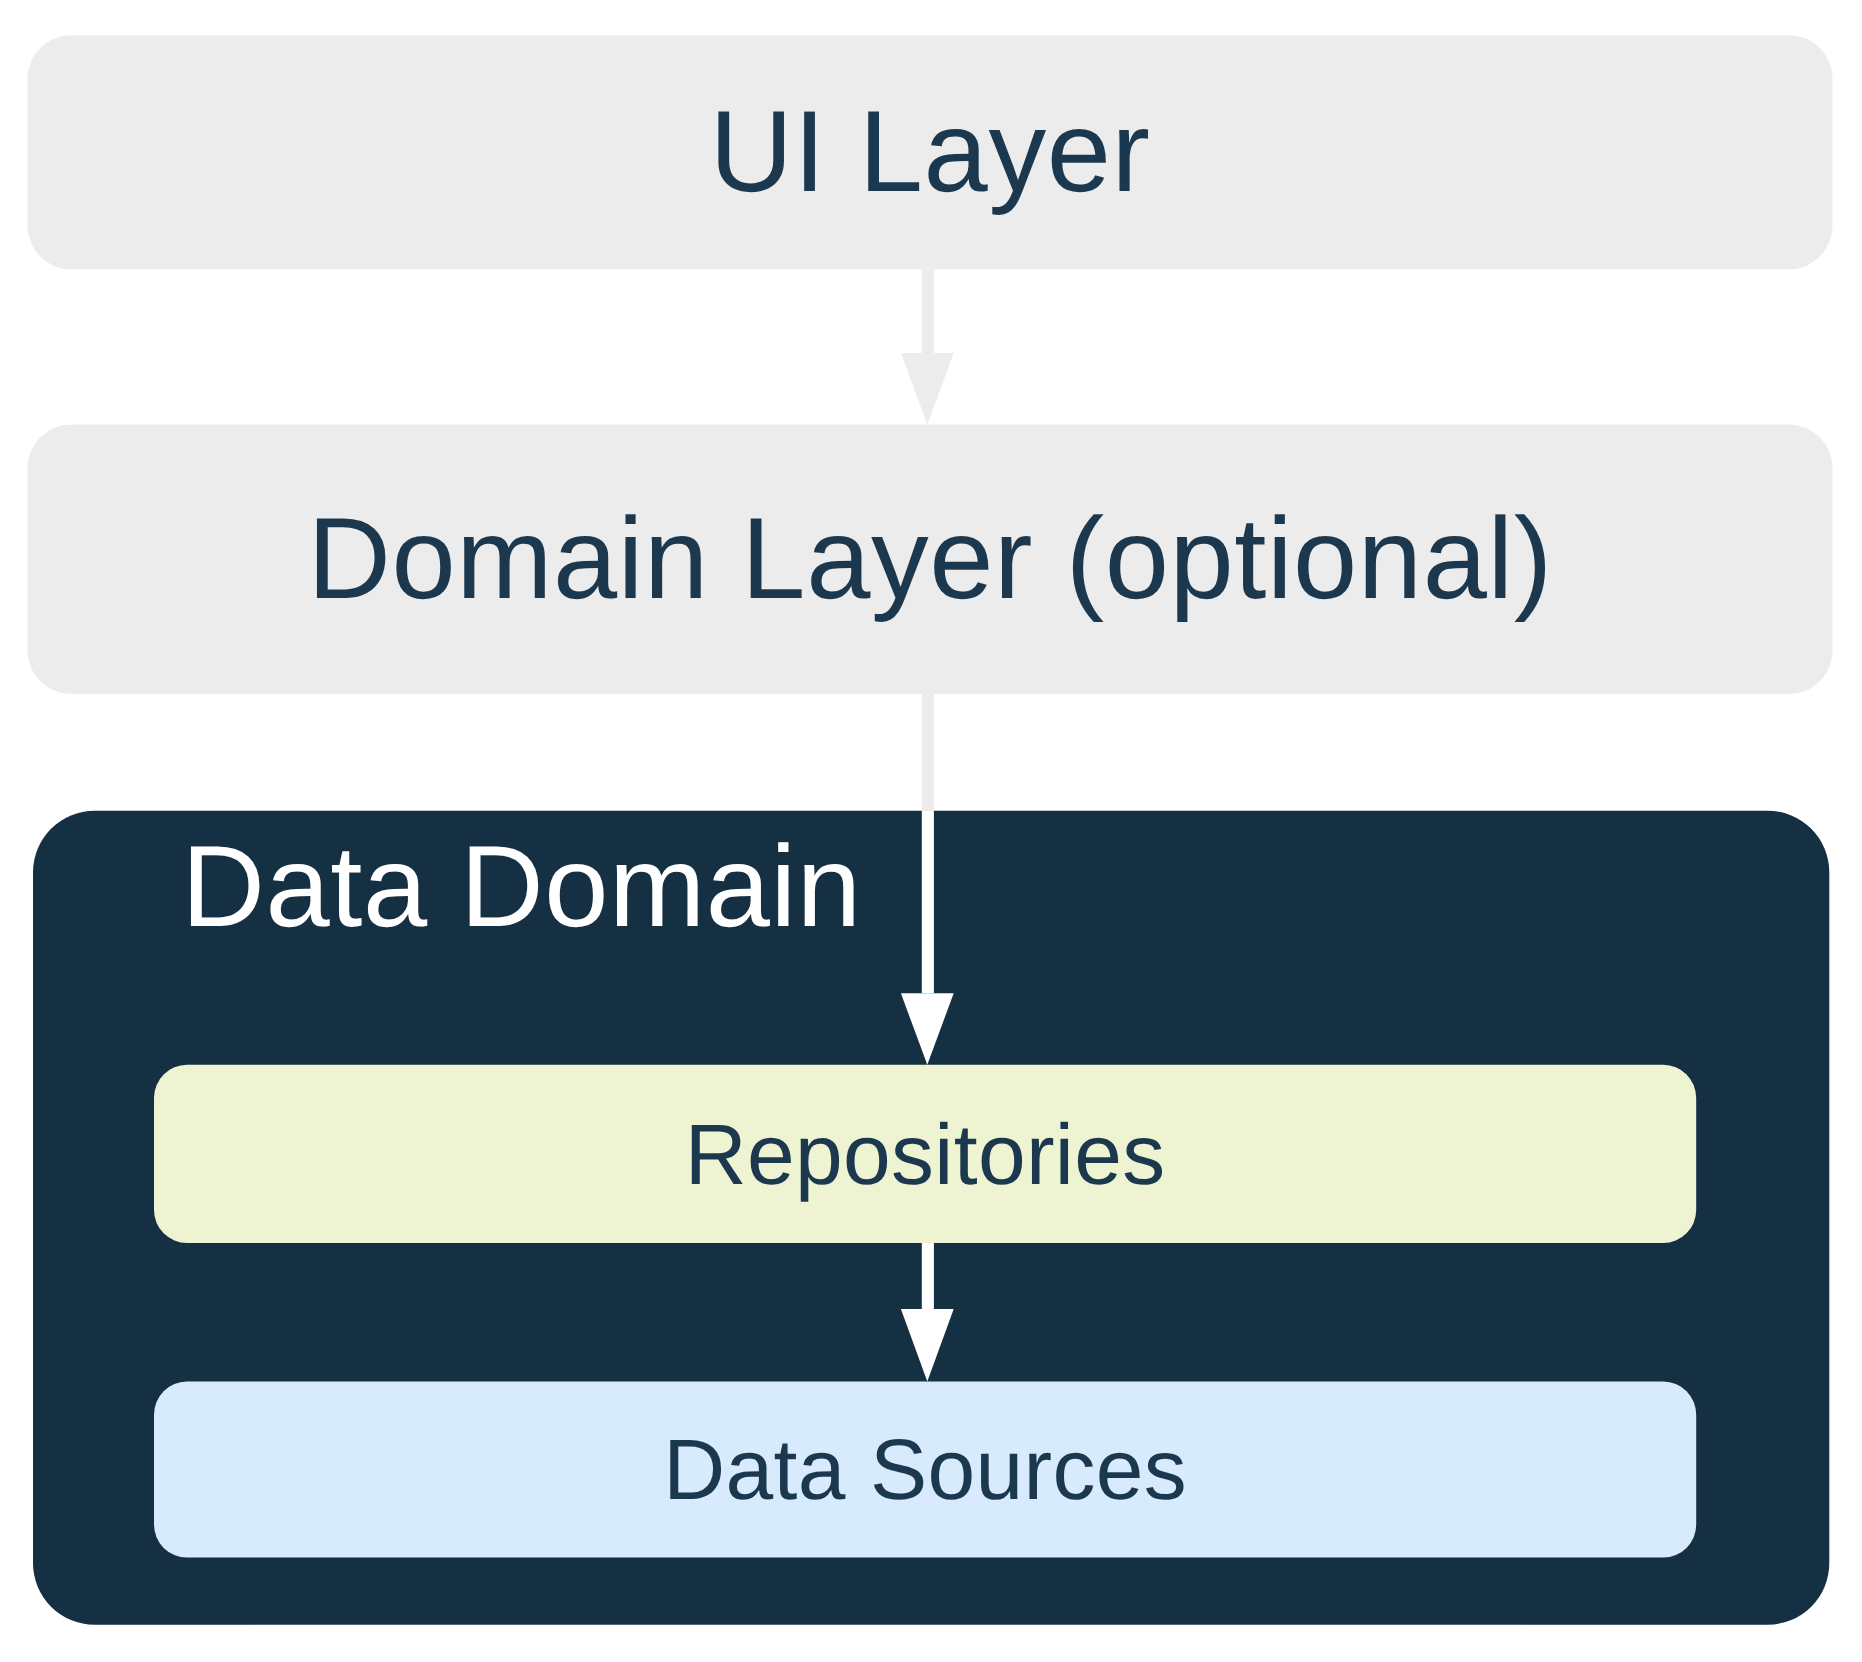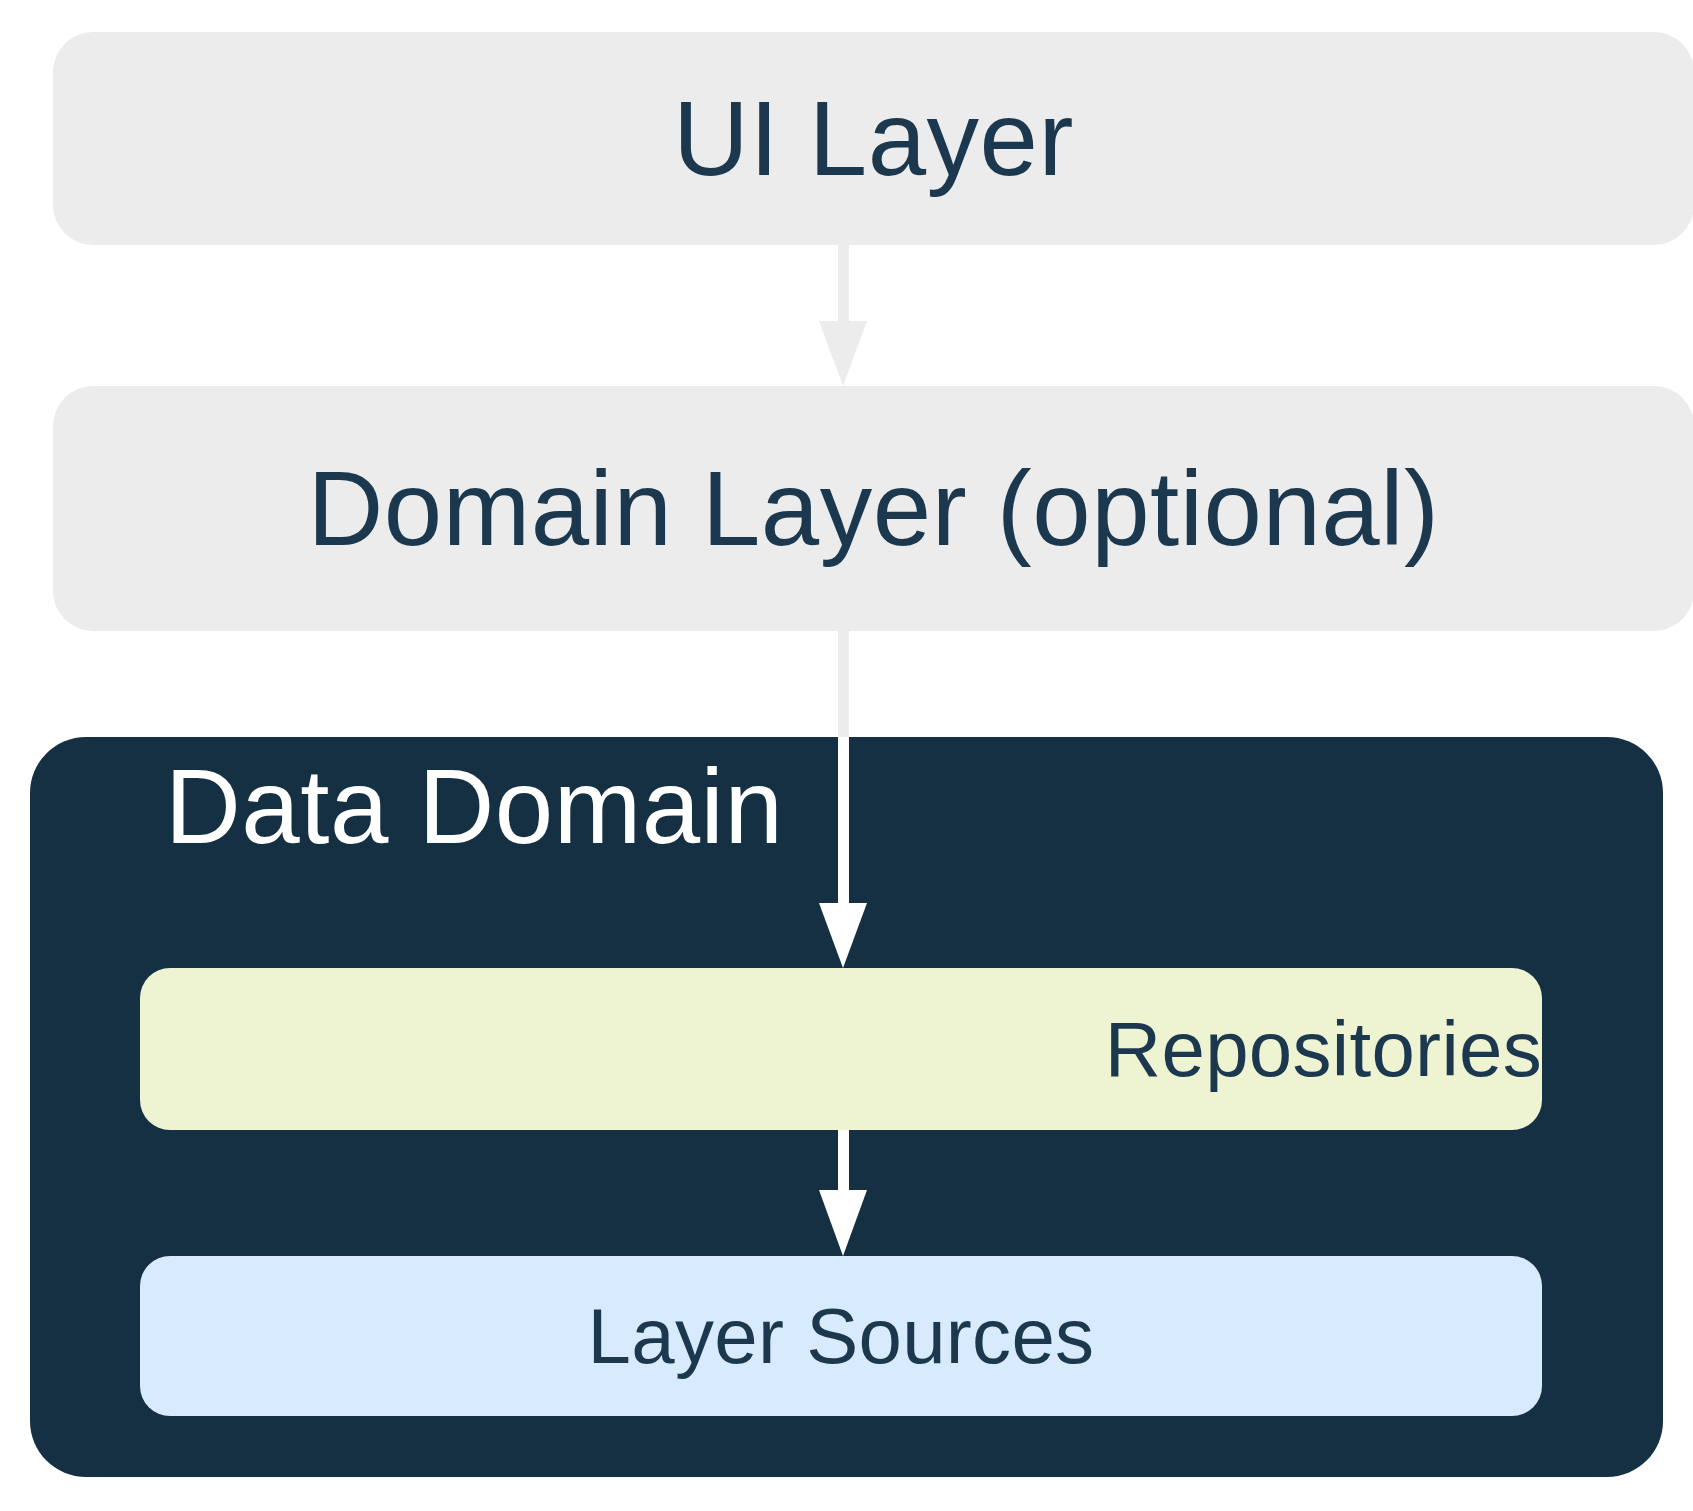--- a/index.html
+++ b/index.html
@@ -33,21 +33,20 @@
     text-align: center;
   }
   .layer-box {
     left: 25px;
     width: 1641px;
     border-radius: 40px;
     background: var(--light-box);
     color: var(--text-dark);
     font-size: 105px;
     letter-spacing: 0.5px;
-    margin-left: 28px;
   }
   .ui-layer   { top: 32px;  height: 213px; }
   .domain-layer { top: 386px; height: 245px; }
   .data-layer-container {
     position: absolute;
     left: 30px;
     top: 737px;
     width: 1633px;
     height: 740px;
     border-radius: 56px;
@@ -63,21 +62,21 @@
     line-height: 1.18;
   }
   .inner-box {
     left: 140px;
     width: 1402px;
     border-radius: 30px;
     color: var(--text-dark);
     font-size: 78px;
     letter-spacing: 0.3px;
   }
-  .repositories { top: 968px;  height: 162px; background: var(--repositories-box); justify-content: flex-end; }
+  .repositories { top: 968px;  height: 162px; background: var(--repositories-box); }
   .data-sources { top: 1256px; height: 160px; background: var(--data-sources-box); }
 
   .arrow { position: absolute; }
   .arrow .shaft {
     position: absolute;
     width: 11px;
     left: 0; right: 0;
     margin: 0 auto;
   }
   .arrow .head {
@@ -133,16 +132,16 @@
   <div class="node inner-box repositories">
     <span>Repositories</span>
   </div>
 
   <div class="arrow arrow-3">
     <div class="shaft"></div>
     <div class="head"></div>
   </div>
 
   <div class="node inner-box data-sources">
-    <span>Layer Sources</span>
+    <span>Data Sources</span>
   </div>
 
 </div>
 
 </body></html>

